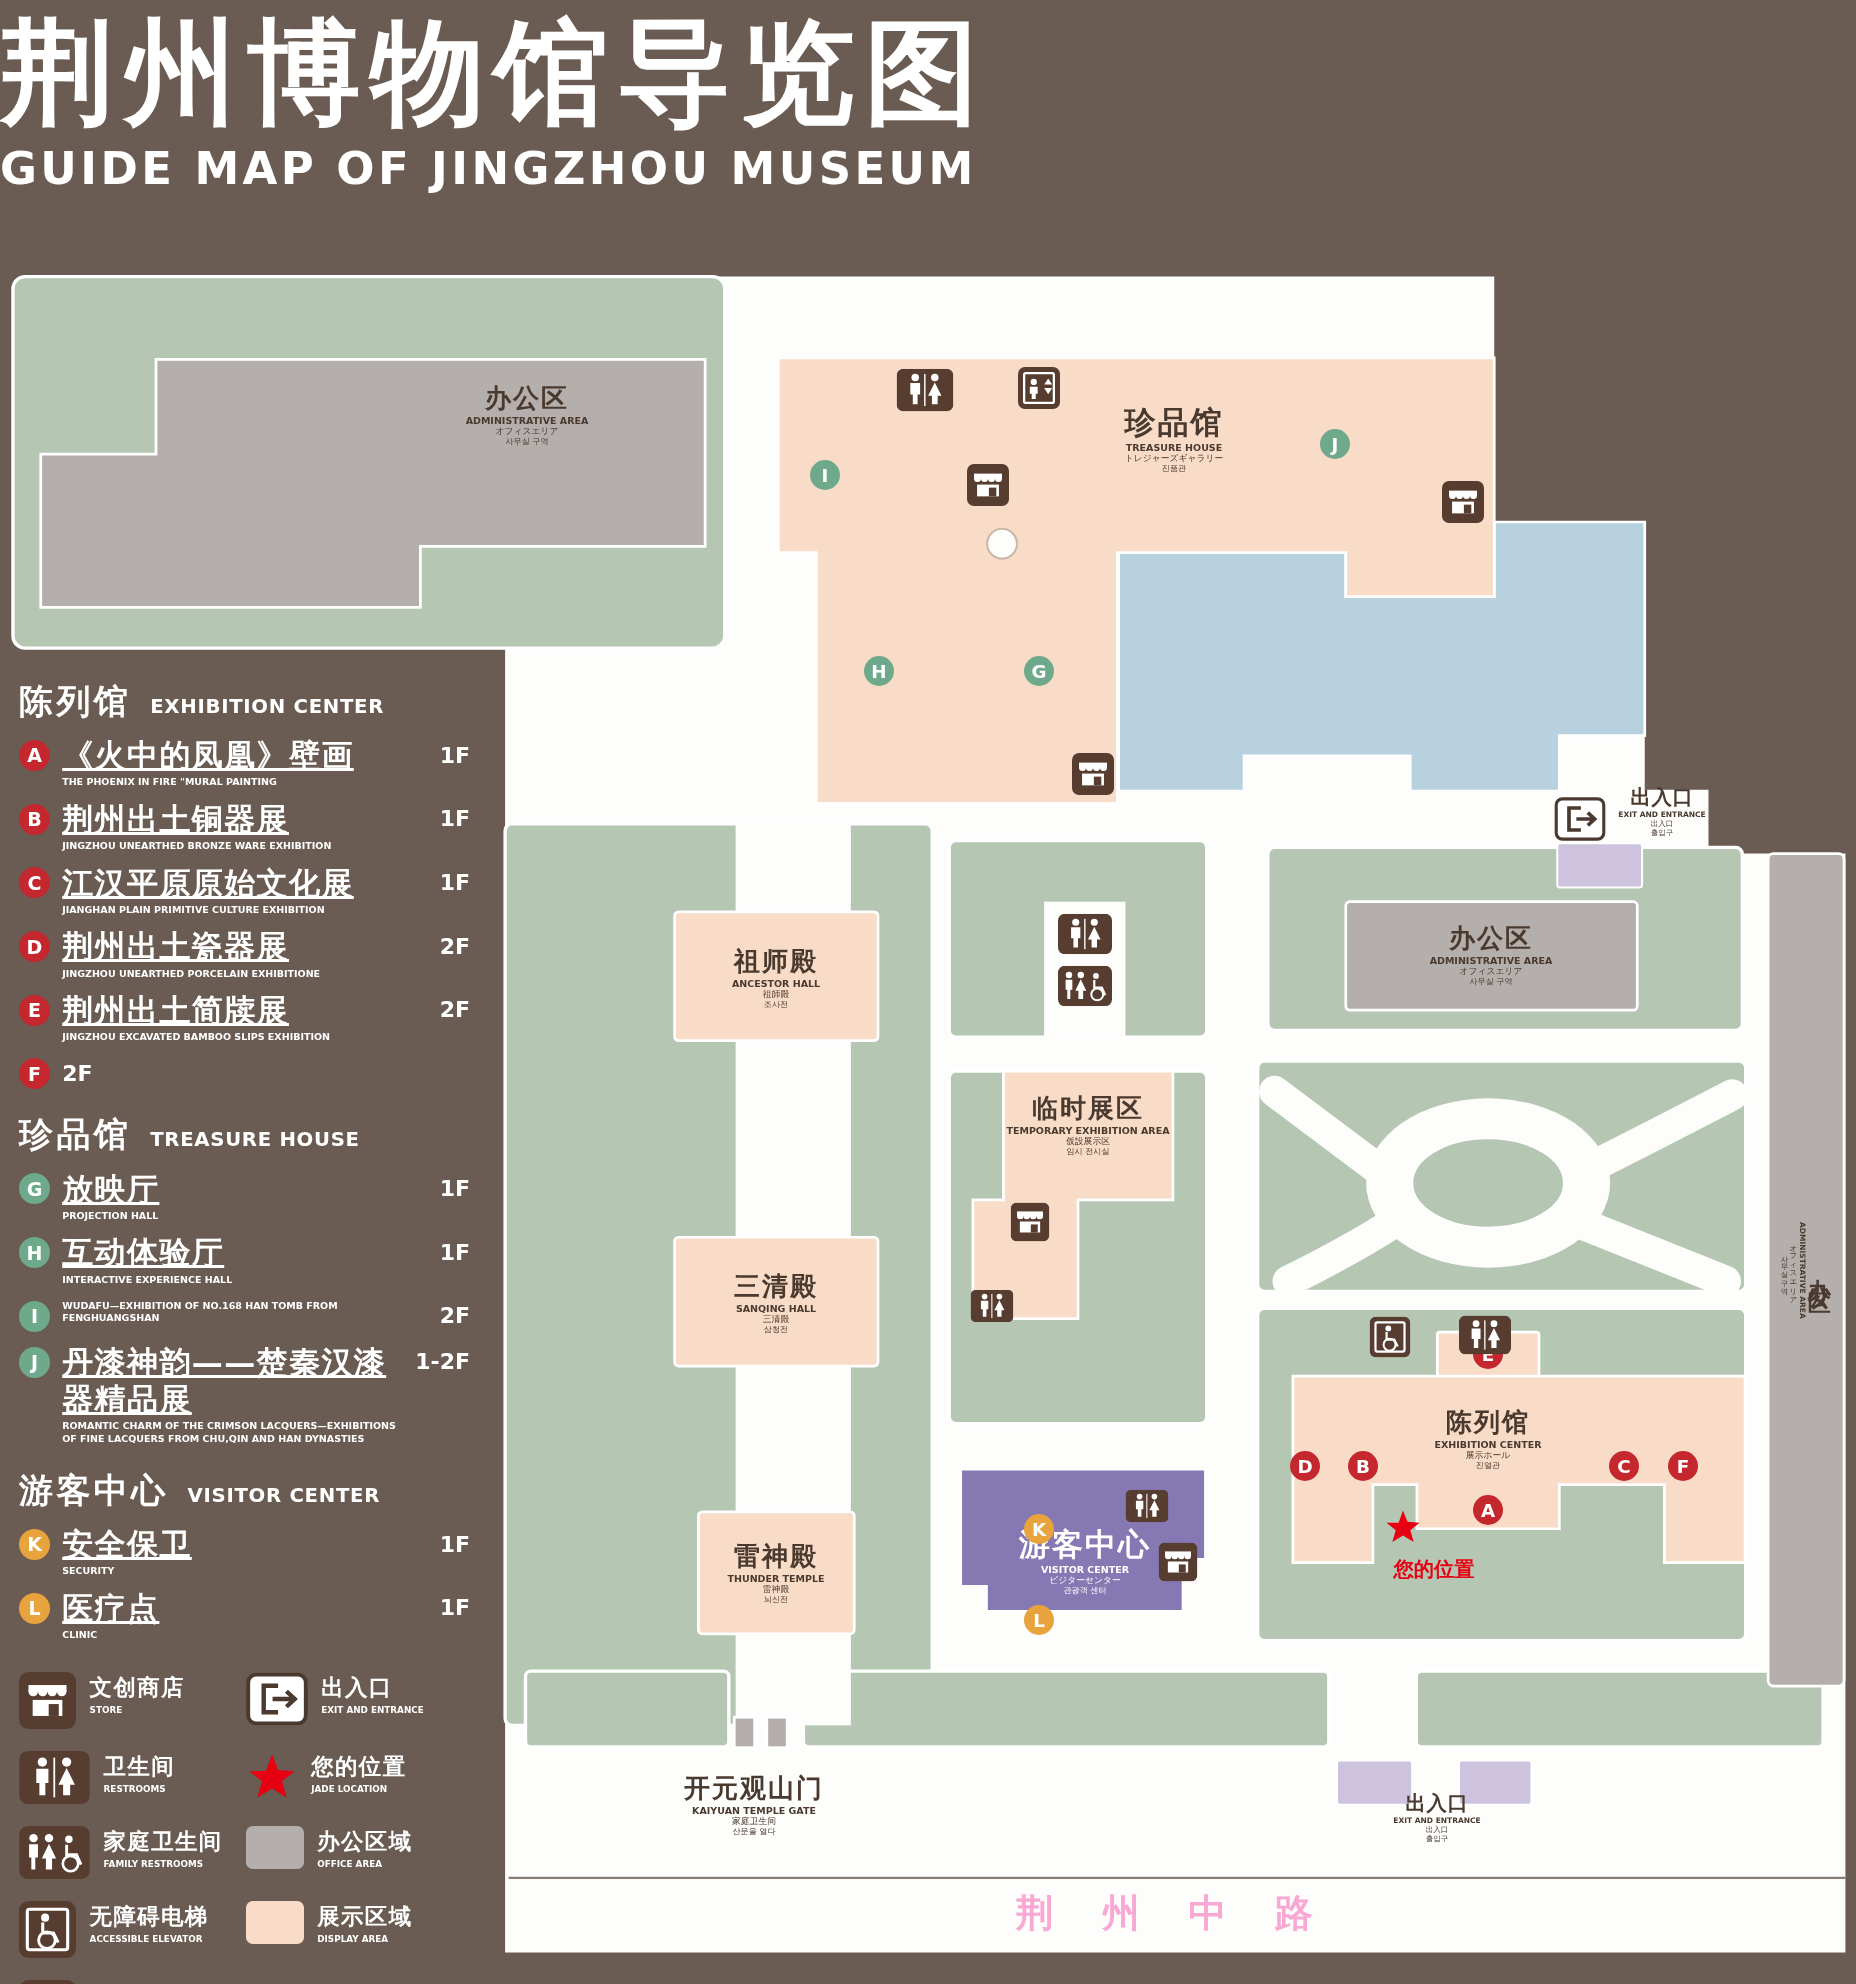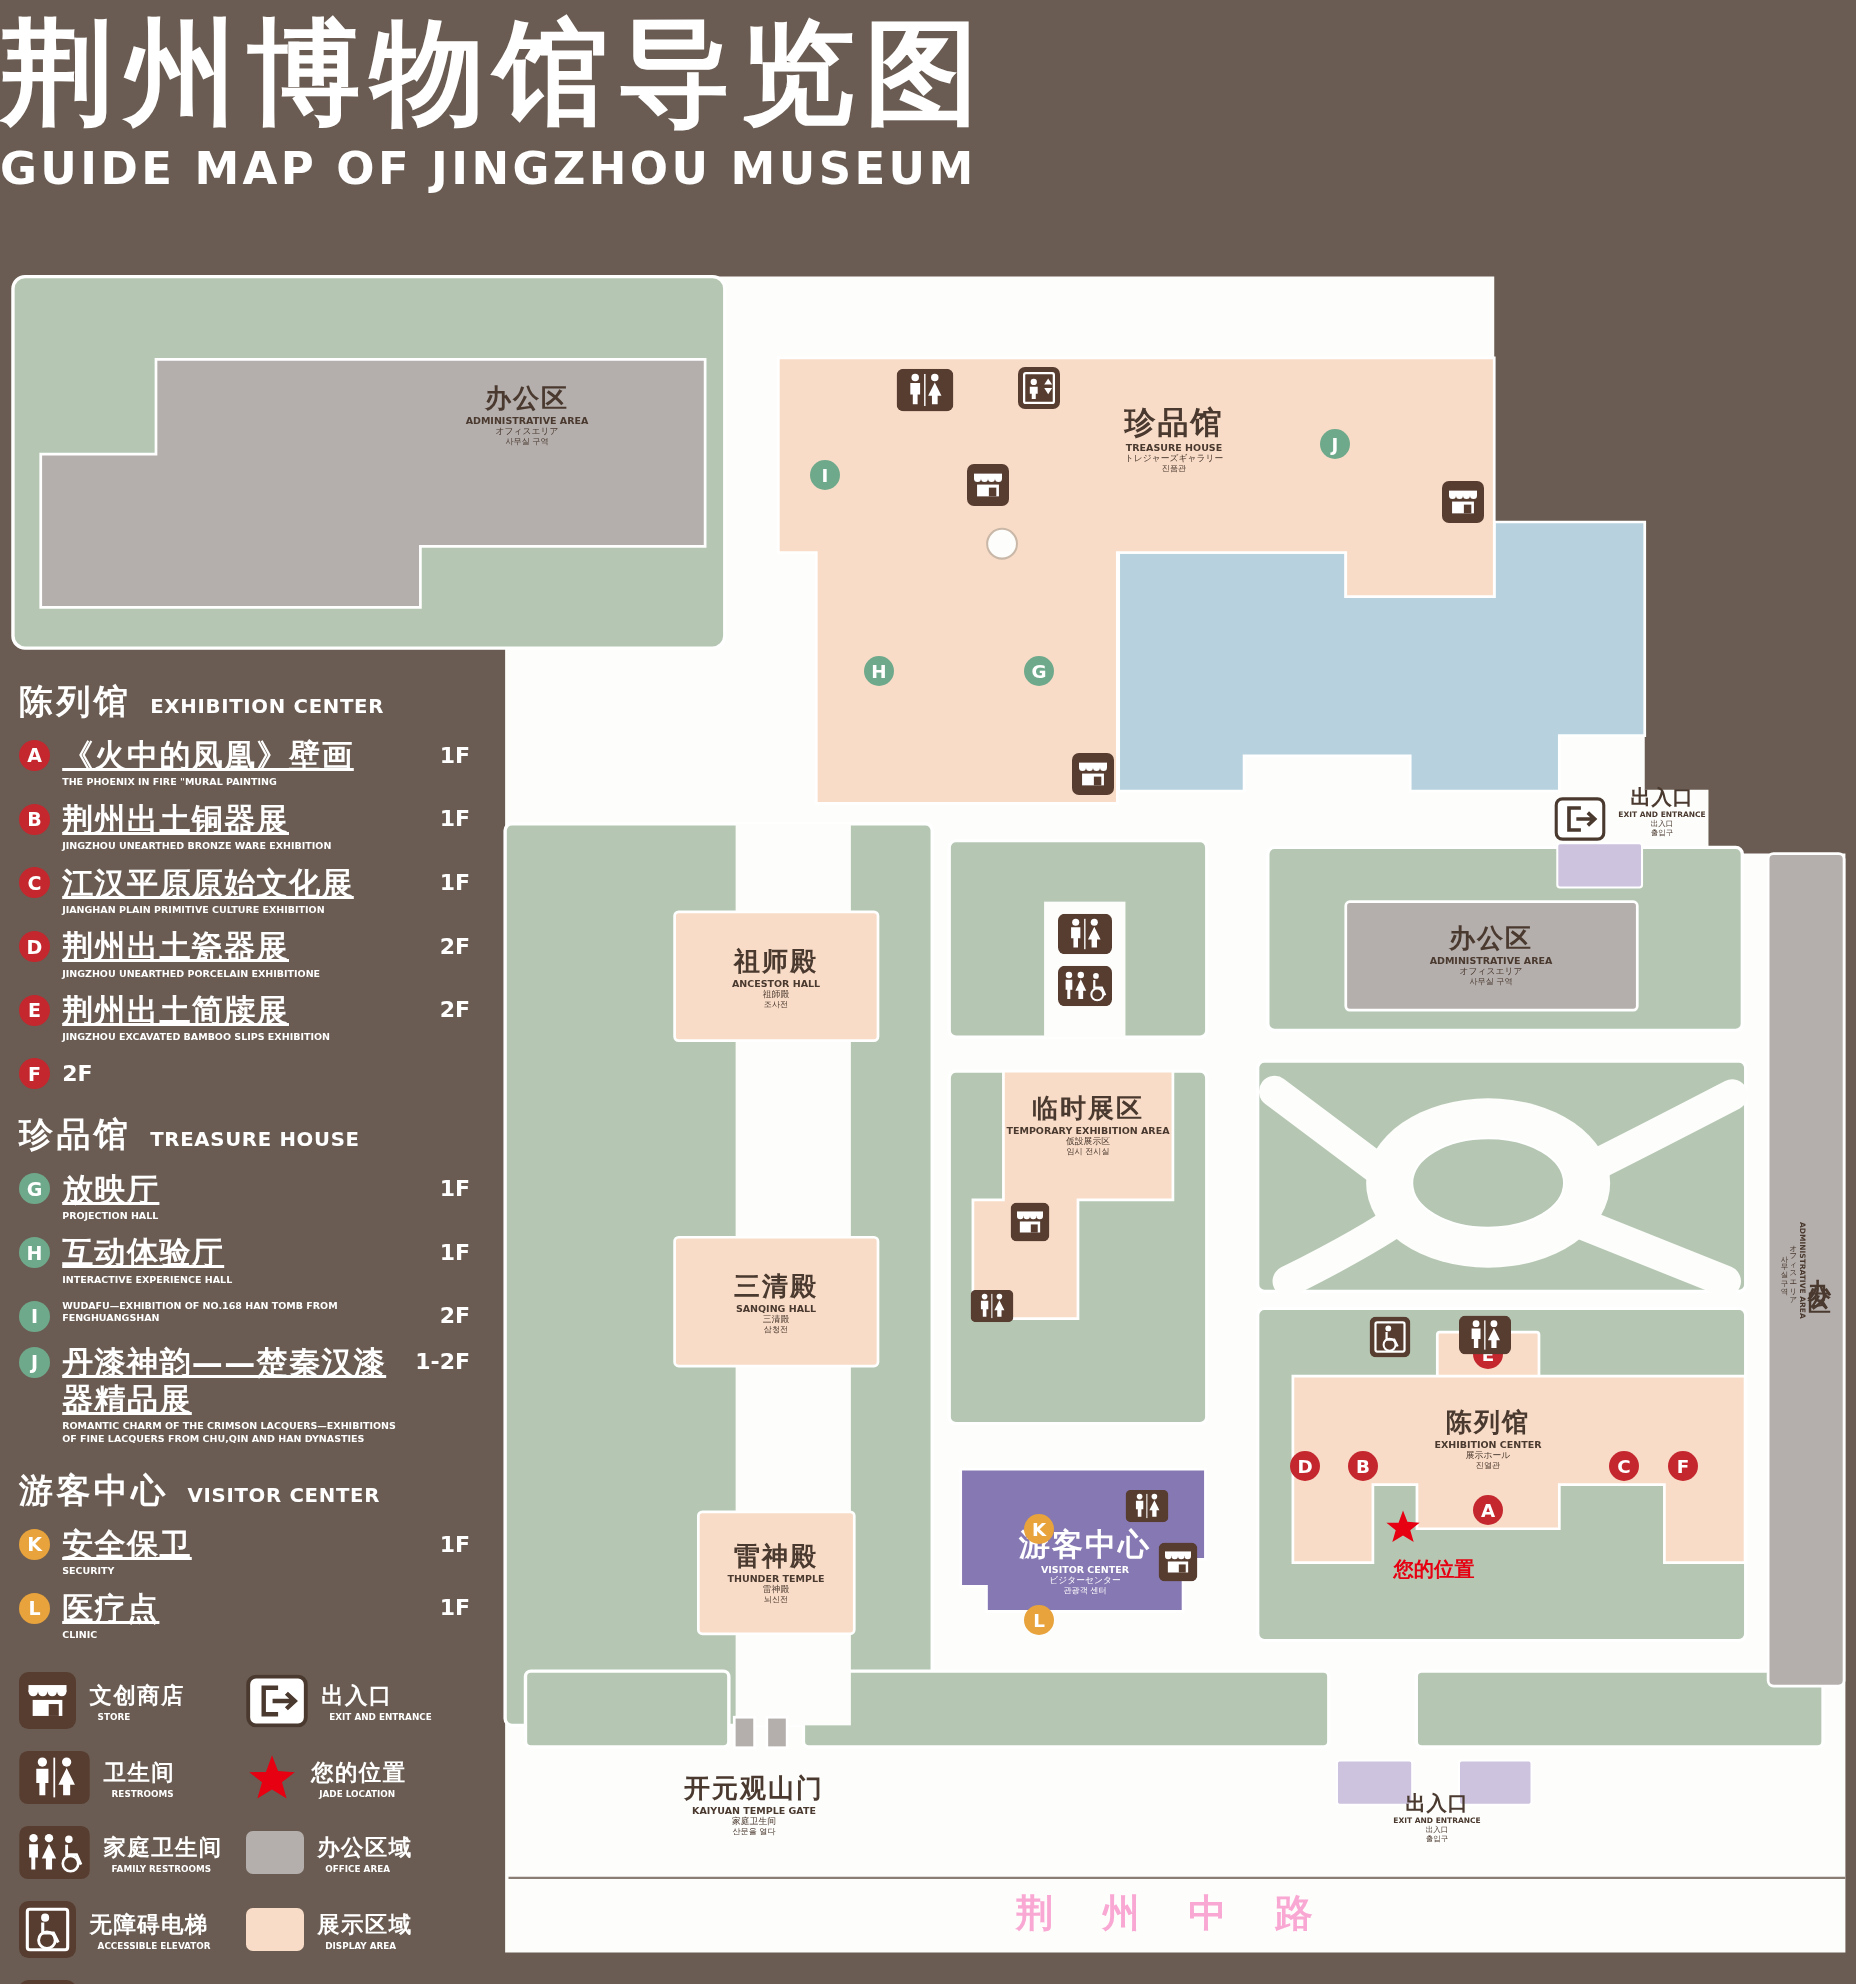--- a/index.html
+++ b/index.html
@@ -54,23 +54,23 @@
   .badge{flex:0 0 auto;width:31px;height:31px;border-radius:50%;display:flex;align-items:center;
          justify-content:center;font-size:19px;font-weight:bold;margin-top:2.7px;color:#fff;}
   .badge.red{background:#c4272e;}
   .badge.green{background:#6fa98c;}
   .badge.orange{background:#e8a33d;}
   .litem .txt{flex:1 1 auto;min-width:0;}
   .litem .cn{font-size:31px;font-weight:bold;letter-spacing:1.4px;line-height:1.2;text-decoration:underline;}
   .litem .en{font-size:9.5px;font-weight:bold;margin-top:2px;line-height:1.3;white-space:normal;}
   .litem .floor{flex:0 0 auto;font-size:22px;font-weight:bold;margin-top:5.4px;}
   .sym-grid{display:grid;grid-template-columns:224px 224px;row-gap:22px;column-gap:2.7px;margin-top:31px;}
-  .sym{display:flex;align-items:center;gap:13.6px;}
+  .sym{display:flex;gap:13.6px;}
   .sym .txt .cn{font-size:22.4px;font-weight:bold;letter-spacing:1.4px;}
-  .sym .txt .en{font-size:8.8px;font-weight:bold;margin-top:1.4px;margin-left:8px;}
+  .sym .txt .en{font-size:8.8px;font-weight:bold;margin-top:1.4px;}
   .swatch{flex:0 0 auto;width:58px;height:43px;border-radius:6.8px;}
   .swatch.gray{background:#b4afac;}
   .swatch.pink{background:#f8dcc7;}
 </style>
 </head>
 <body>
 
 <div class="page">
 
   <div class="header">

